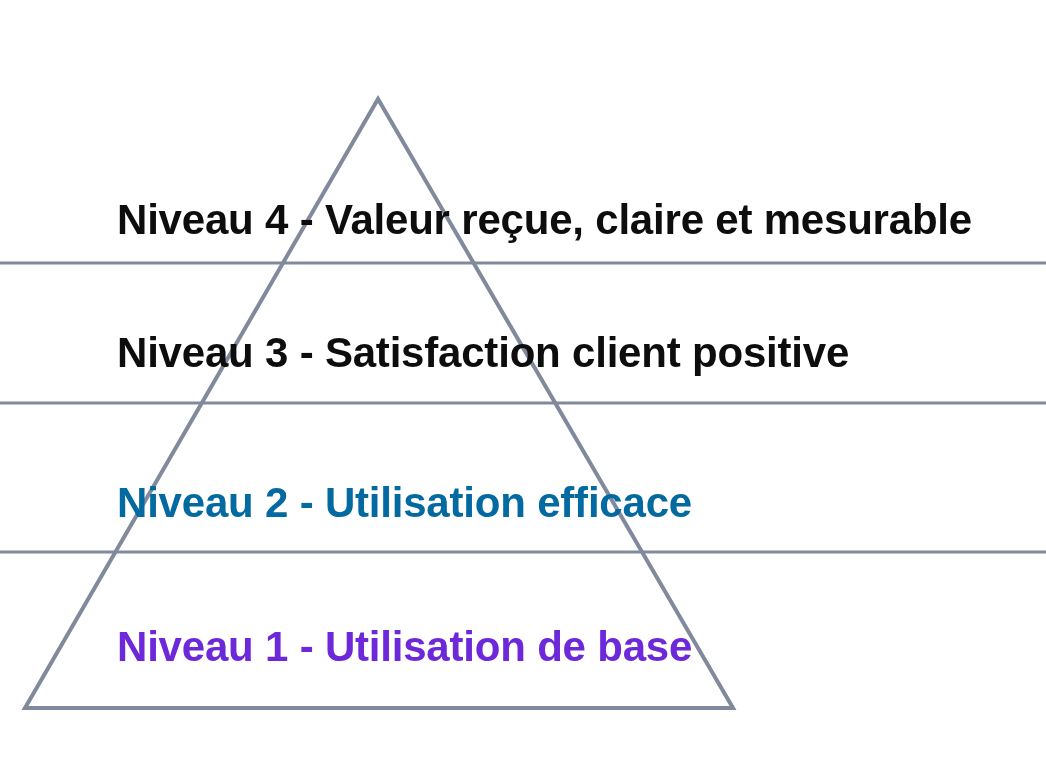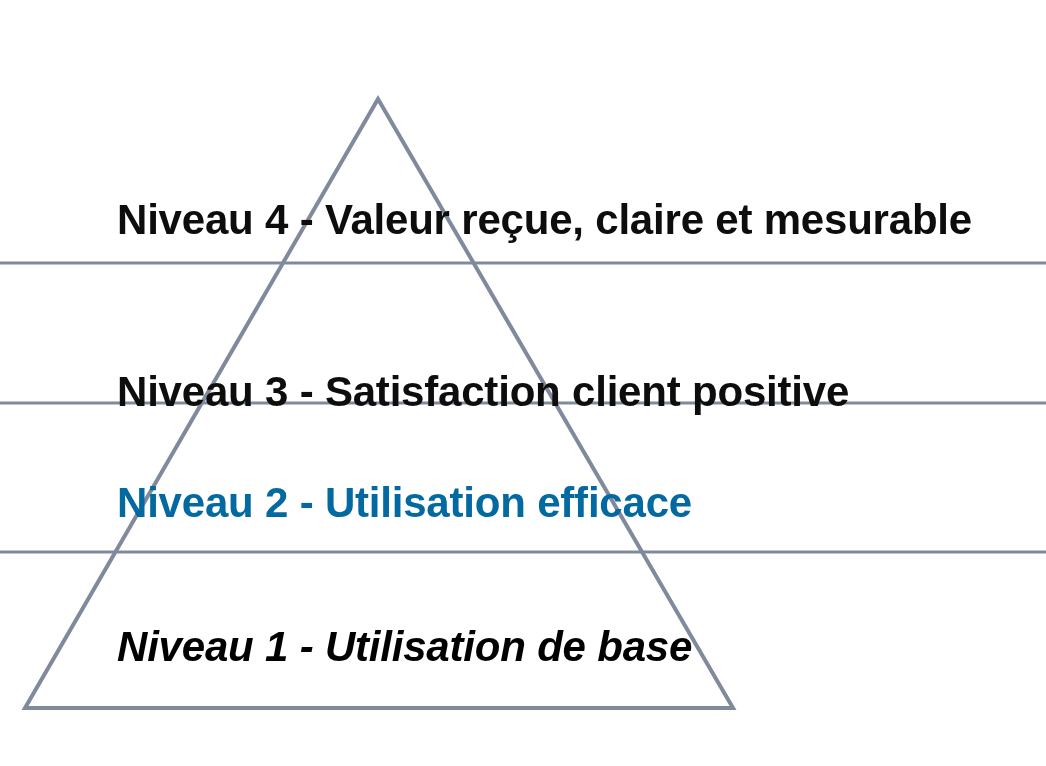--- a/index.html
+++ b/index.html
@@ -47,21 +47,21 @@
     color: #0d0d0d;
     font-family: "Liberation Sans", "DejaVu Sans", sans-serif;
     font-weight: 700;
     font-size: 42px;
     line-height: 1;
     letter-spacing: -0.2px;
   }
 
   
   .level-label.lvl-4 { top: 183px; }
-  .level-label.lvl-3 { top: 316px; margin-top: 39px; }
+  .level-label.lvl-3 { top: 316px; }
   .level-label.lvl-2 { top: 466px; }
   .level-label.lvl-1 { top: 610px; }
 </style>
 </head>
 <body>
 
 <div id="canvas" style="background: rgb(255, 255, 255);">
 
   <svg id="diagram-svg" viewBox="0 0 1046 766" xmlns="http://www.w3.org/2000/svg">
 
@@ -69,16 +69,16 @@
     <line x1="0" y1="403" x2="1046" y2="403" stroke="#808a9c" stroke-width="3"></line>
     <line x1="0" y1="552" x2="1046" y2="552" stroke="#808a9c" stroke-width="3"></line>
 
     <polygon points="378,99 733,708 25,708" fill="none" stroke="#808a9c" stroke-width="4" stroke-linejoin="miter"></polygon>
   </svg>
 
   <div id="labels">
     <div class="level-label lvl-4" style="color: rgb(13, 13, 13);">Niveau 4 - Valeur reçue, claire et mesurable</div>
     <div class="level-label lvl-3" style="color: rgb(13, 13, 13);">Niveau 3 - Satisfaction client positive</div>
     <div class="level-label lvl-2" style="color: #0369a1;">Niveau 2 - Utilisation efficace</div>
-    <div class="level-label lvl-1" style="color: #000000; font-style: italic;">Niveau 1 - Utilisation de base</div>
+    <div class="level-label lvl-1" style="color: #6d28d9;">Niveau 1 - Utilisation de base</div>
   </div>
 
 </div>
 
 </body></html>

